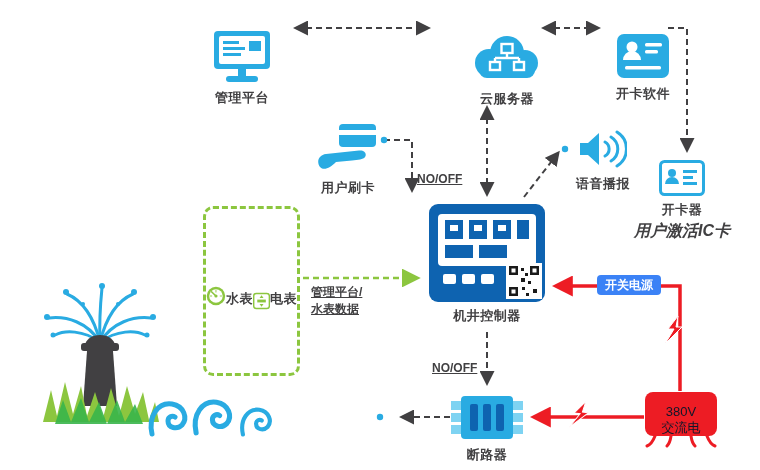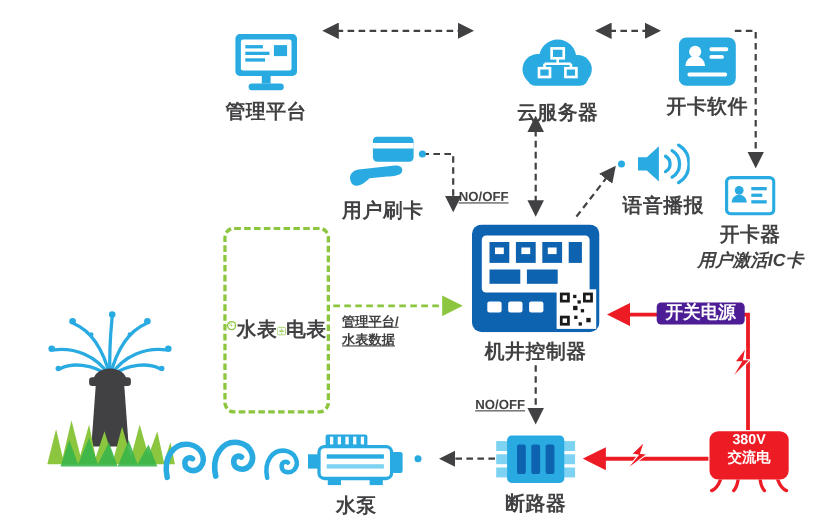--- a/index.html
+++ b/index.html
@@ -1,34 +1,34 @@
 <!DOCTYPE html>
 <html><head>
 <meta charset="utf-8">
 <style>
   html,body{margin:0;padding:0;background:#fff;}
   #canvas{position:relative;width:760px;height:470px;background:#fff;overflow:hidden;
           font-family:"Liberation Sans",sans-serif;}
   #connectors{position:absolute;left:0;top:0;z-index:1;}
   .node{position:absolute;display:flex;flex-direction:column;align-items:center;z-index:2;}
-  .lbl{font-size:18px;font-weight:bold;color:#414042;margin-top:5px;white-space:nowrap;
+  .lbl{font-size:13px;font-weight:bold;color:#414042;margin-top:5px;white-space:nowrap;
        letter-spacing:.5px;text-align:center;}
   .note{font-size:16px;font-weight:bold;color:#414042;margin-top:2px;white-space:nowrap;font-style:italic;}
   .edge-label{position:absolute;z-index:3;font-size:12px;font-weight:bold;color:#414042;white-space:nowrap;text-decoration:underline;}
   .edge-label.two-line{line-height:17px;}
-  .power-tag{position:absolute;z-index:3;background:#4c1d95;color:#fff;font-size:16px;font-weight:bold;
+  .power-tag{position:absolute;z-index:3;background:#3b82f6;color:#fff;font-size:12px;font-weight:bold;
              padding:3px 8px;border-radius:4px;line-height:14px;}
   .meters-box{position:absolute;left:203px;top:206px;width:97px;height:170px;z-index:2;
               border:3px dashed #8cc63f;border-radius:10px;box-sizing:border-box;
               display:flex;flex-direction:row;align-items:center;padding-top:10px;}
   .power-node{position:absolute;left:645px;top:392px;width:72px;z-index:2;
               display:flex;flex-direction:column;align-items:center;}
-  .power-box{width:72px;height:44px;background:#ed1c24;border-radius:8px;color:#ffffff;
-             display:flex;flex-direction:column;align-items:center;justify-content:flex-start;
-             font-size:13px;font-weight:bold;line-height:16px;box-sizing:border-box;}
+  .power-box{width:72px;height:44px;background:#ed1c24;border-radius:8px;color:#0f172a;
+             display:flex;flex-direction:column;align-items:center;justify-content:flex-end;
+             font-size:13px;font-weight:normal;line-height:16px;box-sizing:border-box;}
   .deco{position:absolute;z-index:2;}
 </style>
 </head>
 <body>
 
 <div id="canvas">
 
   <svg id="connectors" width="760" height="470" viewBox="0 0 760 470">
     <defs>
       <marker id="ab" viewBox="0 0 10 10" refX="8" refY="5" markerWidth="7.5" markerHeight="7.5" orient="auto-start-reverse">
@@ -219,40 +219,20 @@
     <div class="lbl">水表</div>
     <svg width="48" height="46" viewBox="0 0 48 46" style="margin-top:9px;">
       <rect x="2" y="2" width="44" height="42" rx="7" fill="#fff" stroke="#8cc63f" stroke-width="4"></rect>
       <rect x="12" y="19" width="24" height="8" fill="#8cc63f"></rect>
       <path d="M24 7 l5.5 7.5 h-11 z" fill="#8cc63f"></path>
       <path d="M24 39 l-5.5 -7.5 h11 z" fill="#8cc63f"></path>
     </svg>
     <div class="lbl">电表</div>
   </div>
 
-  <div class="node" style="left:278px;top:394px;width:92px;">
-    <svg width="88" height="48" viewBox="0 0 88 48">
-      <rect x="0" y="19" width="12" height="13" fill="#29abe2"></rect>
-      <rect x="16" y="1" width="38" height="11" rx="2" fill="#29abe2"></rect>
-      <g fill="#fff">
-        <rect x="20" y="3" width="3" height="7"></rect>
-          <rect x="27" y="3" width="3" height="7"></rect>
-        <rect x="34" y="3" width="3" height="7"></rect>
-          <rect x="41" y="3" width="3" height="7"></rect>
-        <rect x="48" y="3" width="3" height="7"></rect>
-      </g>
-      <rect x="10" y="12" width="66" height="29" rx="5" fill="#fff" stroke="#29abe2" stroke-width="3"></rect>
-      <rect x="17" y="19" width="52" height="4" fill="#29abe2"></rect>
-      <rect x="17" y="28" width="52" height="4" fill="#7ed3f2"></rect>
-      <rect x="76" y="17" width="10" height="19" rx="2" fill="#29abe2"></rect>
-      <rect x="18" y="41" width="12" height="6" fill="#29abe2"></rect>
-      <rect x="56" y="41" width="12" height="6" fill="#29abe2"></rect>
-    </svg>
-    <div class="lbl">水泵</div>
-  </div>
 
   <div class="node" style="left:451px;top:395px;width:72px;font-family:Liberation Serif, serif;">
     <svg width="72" height="46" viewBox="0 0 72 46">
       <g fill="#7ed3f2">
         <rect x="0" y="6" width="12" height="9"></rect>
           <rect x="0" y="18" width="12" height="9"></rect>
           <rect x="0" y="30" width="12" height="9"></rect>
         <rect x="60" y="6" width="12" height="9"></rect>
           <rect x="60" y="18" width="12" height="9"></rect>
           <rect x="60" y="30" width="12" height="9"></rect>

